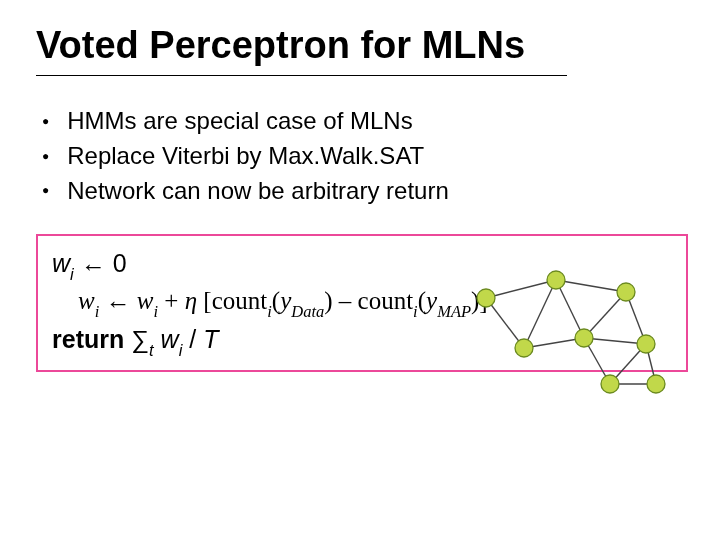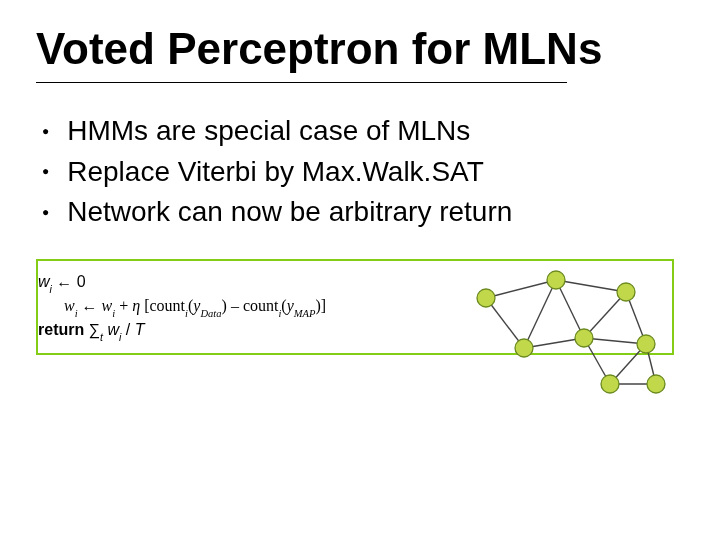--- a/index.html
+++ b/index.html
@@ -10,51 +10,51 @@
     font-family: Arial, Helvetica, sans-serif;
     background: #fff;
     color: #000;
     position: relative;
     overflow: hidden;
   }
   .slide {
     padding: 24px 36px;
   }
   .title {
-    font-size: 44px;
+    font-size: 38px;
     font-weight: bold;
     margin: 0 0 8px 0;
   }
   .title-rule {
     border: none;
     border-top: 1.5px solid #000;
     margin: 0 0 28px 0;
     width: 82%;
   }
   .bullets {
     list-style: none;
     padding: 0;
     margin: 0 0 26px 6px;
   }
   .bullets li {
-    font-size: 28px;
+    font-size: 24px;
     line-height: 1.45;
     display: flex;
     align-items: center;
   }
   .bullets li::before {
     content: "●";
     font-size: 12px;
     margin-right: 18px;
     display: inline-block;
   }
   .algo-box {
-    border: 2px solid #84cc16;
-    padding: 10px 14px 10px 0;
-    font-size: 16px;
+    border: 2px solid #ec4899;
+    padding: 10px 14px 10px 14px;
+    font-size: 25px;
     line-height: 1.38;
     position: relative;
     width: 620px;
   }
   .algo-line { white-space: nowrap; }
   .pad1 { padding-left: 26px; }
   .pad2 { padding-left: 26px; font-family: Liberation Serif, serif; }
   .it { font-style: italic; }
   .sub { font-style: italic; font-size: 0.66em; vertical-align: sub; position: relative; bottom: -2px; }
   .b { font-weight: bold; }

